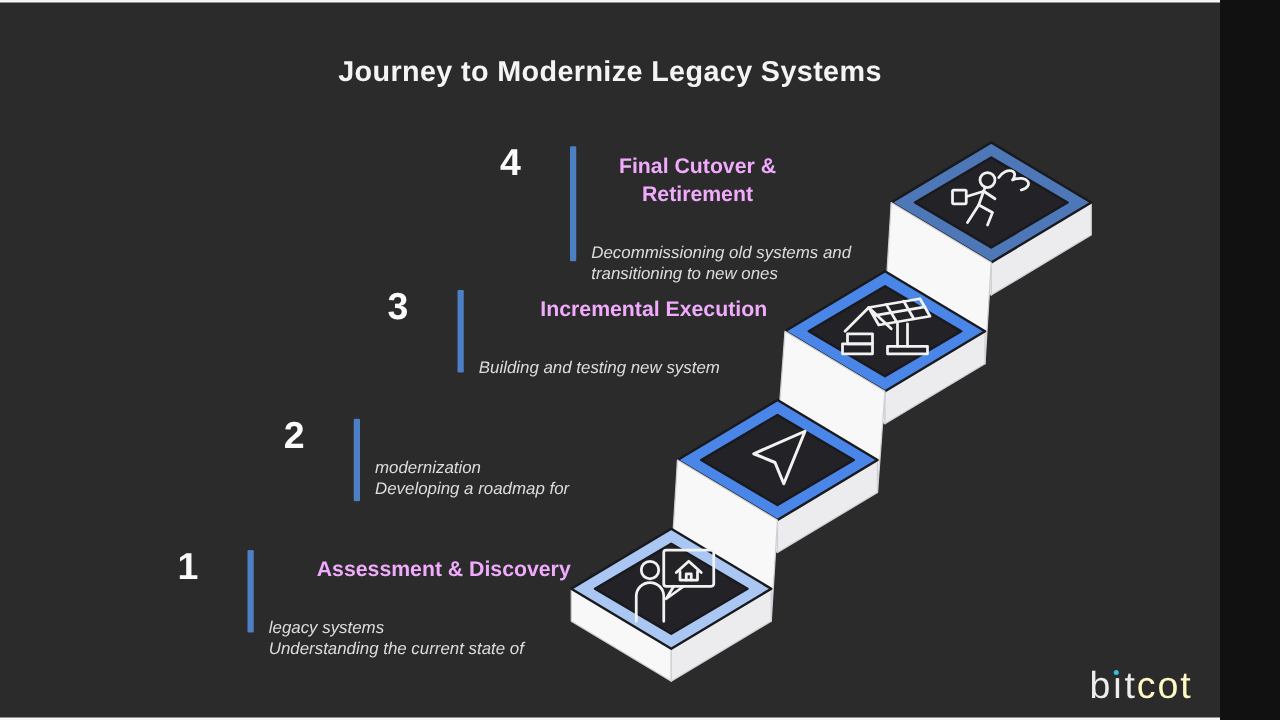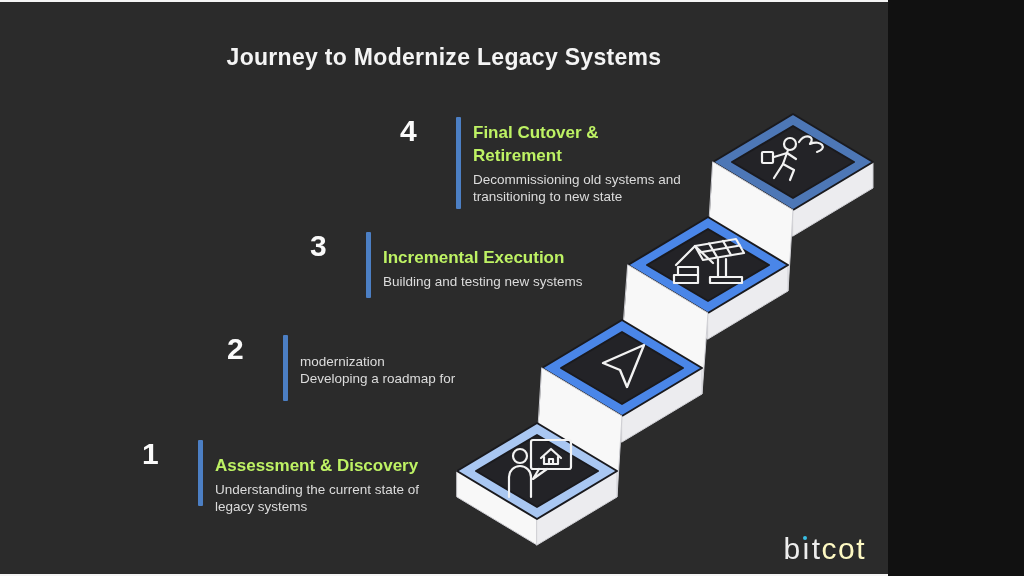--- a/index.html
+++ b/index.html
@@ -1,17 +1,17 @@
 <!DOCTYPE html>
 <html><head>
 <meta charset="utf-8">
 <style>
   html,body{margin:0;padding:0;background:#111;}
   .stage{
-    position:relative;width:888px;height:576px;overflow:hidden;
+    position:relative;width:976px;height:576px;overflow:hidden;
     background:#2b2b2b;font-family:"Liberation Sans",sans-serif;
   }
   .edge-line{position:absolute;left:0;width:100%;height:2px;background:#f5f5f5;}
   .edge-top{top:0;}
   .edge-bottom{bottom:0;}
 
   .main-title{
     position:absolute;top:44px;left:0;right:0;text-align:center;
     color:#f4f4f4;font-size:23px;font-weight:bold;letter-spacing:.3px;margin:0;
   }
@@ -20,25 +20,25 @@
 
   .step{position:absolute;}
   .step .num{
     position:absolute;left:0;top:1px;color:#fafafa;
     font-size:30px;line-height:30px;font-weight:bold;
   }
   .step .bar{
     position:absolute;left:56px;top:2px;width:5px;height:66px;
     background:#4c7fc4;border-radius:1px;
   }
-  .step .txt{position:absolute;left:73px;top:16px;width:280px;}
+  .step .txt{position:absolute;left:73px;top:6px;width:280px;}
   .step .t{
-    color:#bef264;font-size:17px;font-weight:bold;line-height:23px;white-space:nowrap;
+    color:#f0abfc;font-size:17px;font-weight:bold;line-height:23px;white-space:nowrap;text-align:center;
   }
-  .step .d{margin-top:4px;}
+  .step .d{margin-top:26px;font-style:italic;}
   .step .d div{
     color:#dcdcdc;font-size:13.5px;line-height:17px;white-space:nowrap;
   }
   .step-1{left:142px;top:438px;}
   .step-2{left:227px;top:333px;}
   .step-3{left:310px;top:230px;}
   .step-4{left:400px;top:115px;}
   .step-4 .txt{top:6px;}
   .step-4 .t{white-space:normal;width:170px;}
   .step-4 .bar{height:92px;}
@@ -133,22 +133,22 @@
       </g>
     </g>
   </svg>
 
   <div class="step step-1">
     <div class="num">1</div>
     <div class="bar"></div>
     <div class="txt">
       <div class="t">Assessment &amp; Discovery</div>
       <div class="d">
+        <div>legacy systems</div>
         <div>Understanding the current state of</div>
-        <div>legacy systems</div>
       </div>
     </div>
   </div>
 
   <div class="step step-2">
     <div class="num">2</div>
     <div class="bar"></div>
     <div class="txt">
       <div class="d">
         <div>modernization</div>
@@ -156,33 +156,33 @@
       </div>
     </div>
   </div>
 
   <div class="step step-3">
     <div class="num">3</div>
     <div class="bar"></div>
     <div class="txt">
       <div class="t">Incremental Execution</div>
       <div class="d">
-        <div>Building and testing new systems</div>
+        <div>Building and testing new system</div>
       </div>
     </div>
   </div>
 
   <div class="step step-4">
     <div class="num">4</div>
     <div class="bar"></div>
     <div class="txt">
       <div class="t">Final Cutover &amp; Retirement</div>
       <div class="d">
         <div>Decommissioning old systems and</div>
-        <div>transitioning to new state</div>
+        <div>transitioning to new ones</div>
       </div>
     </div>
   </div>
 
   <div class="brand">
     <span>b</span><span class="i">ı</span><span>t</span><span class="accent">cot</span>
   </div>
 
   <div class="edge-line edge-bottom"></div>
 </div>

